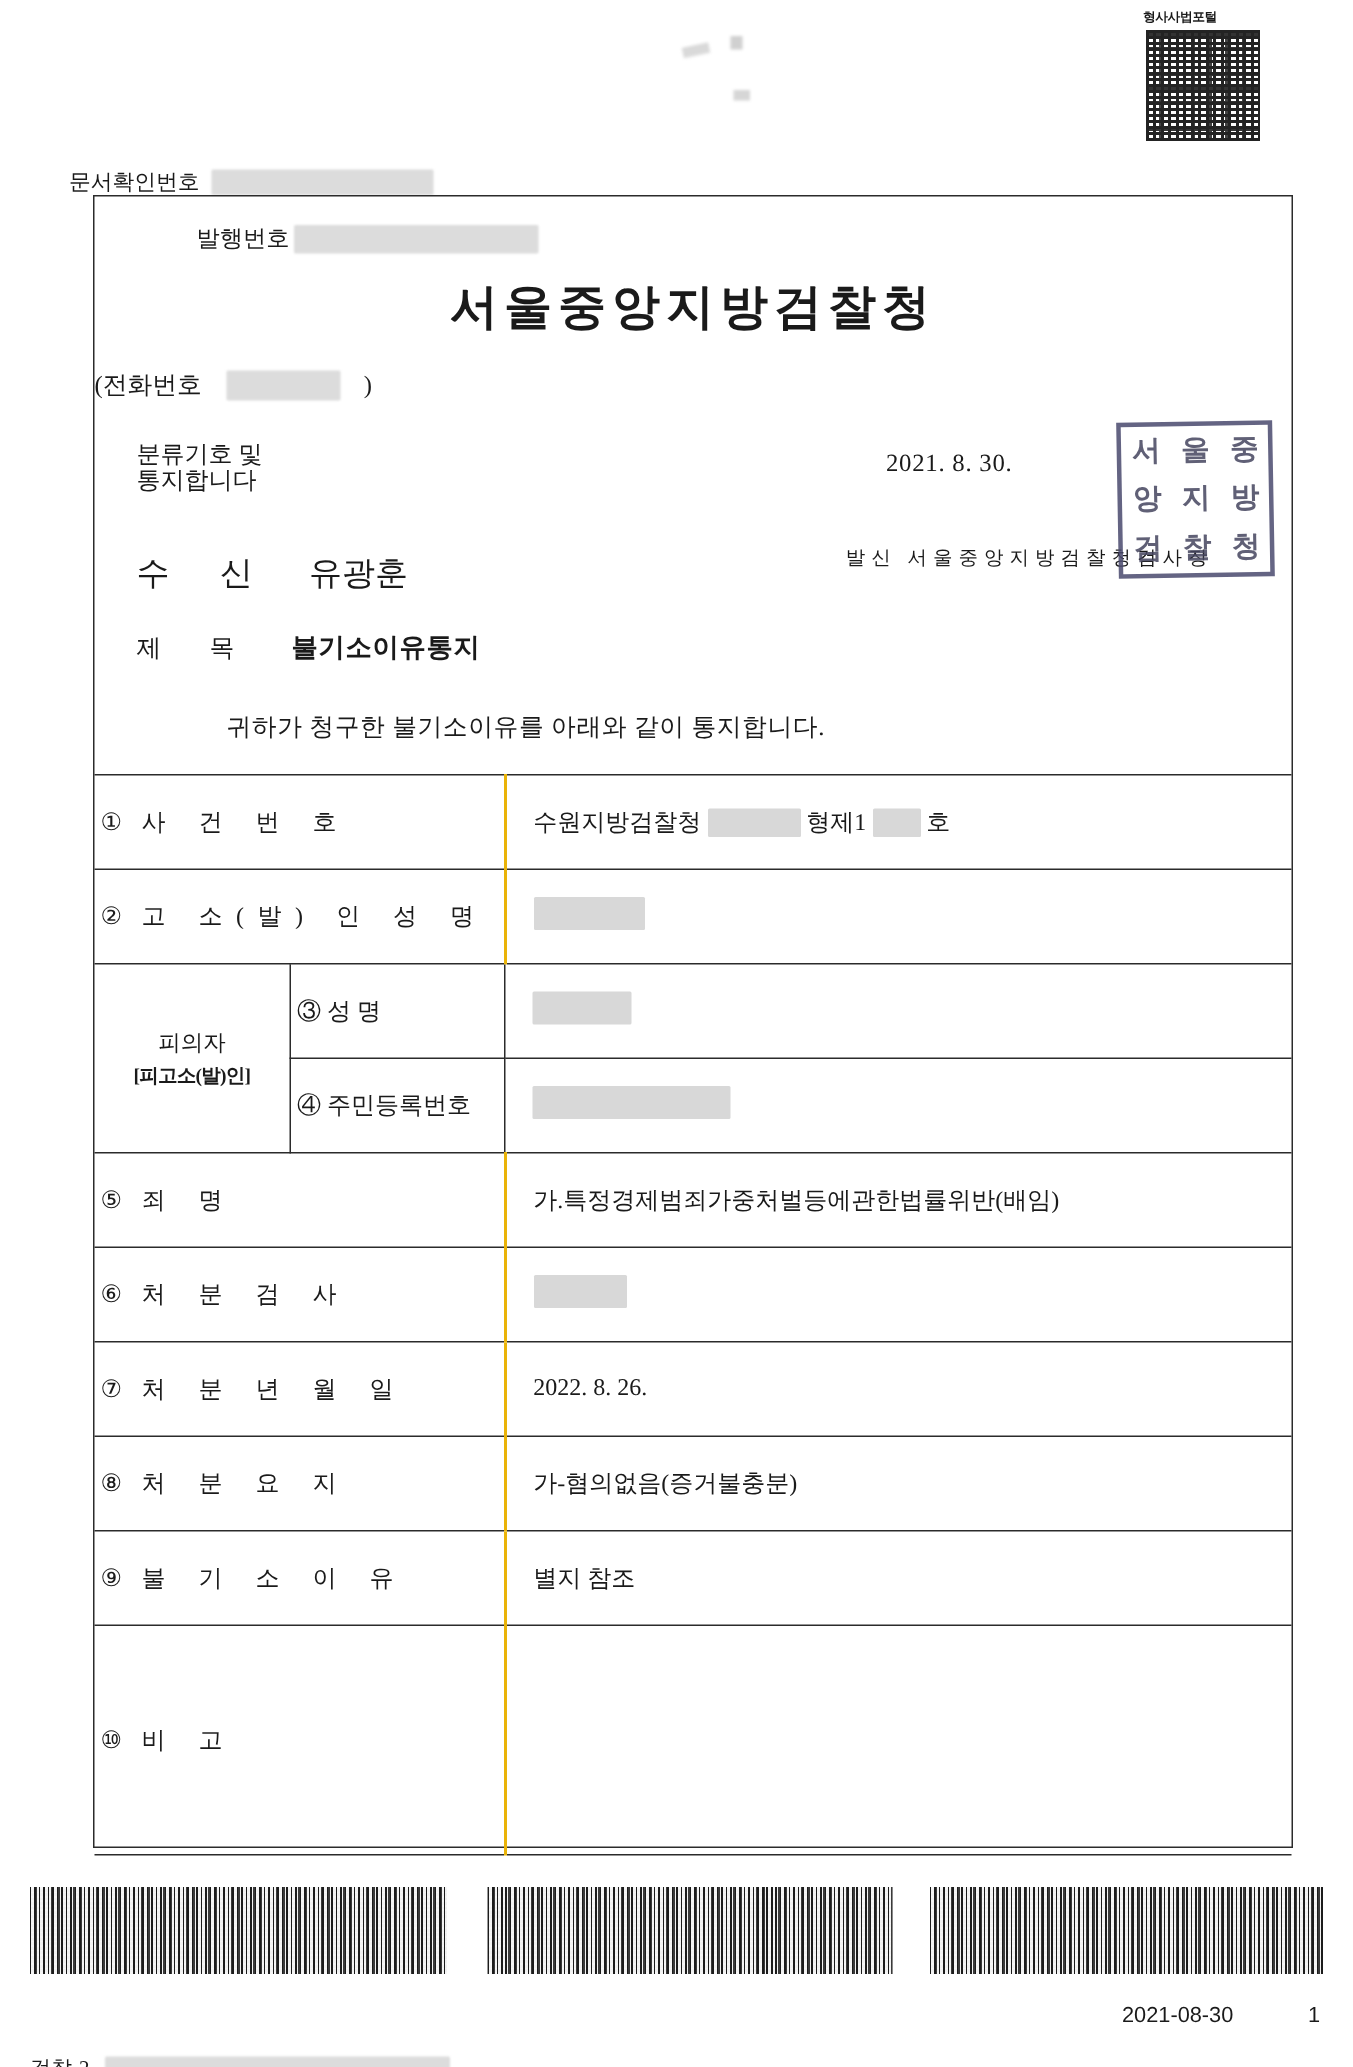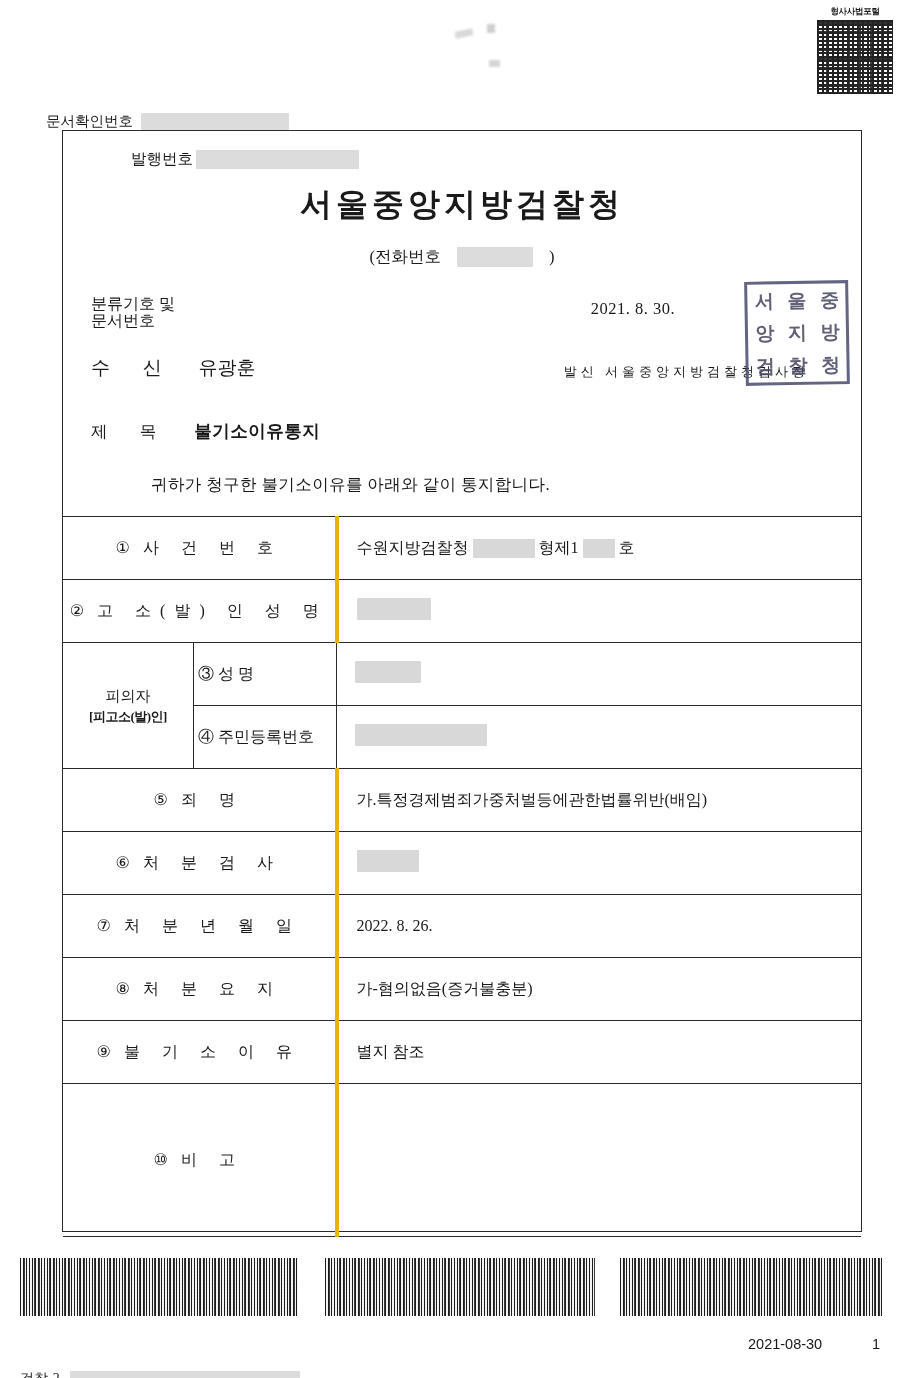--- a/index.html
+++ b/index.html
@@ -13,23 +13,22 @@
     position: relative;
     font-family: "Liberation Serif", "DejaVu Serif", serif;
     color: #1a1a1a;
     overflow: hidden;
   }
 
   
   .portal-qr {
     position: absolute;
     top: 6px;
-    left: 815px;
+    left: 762px;
     width: 80px;
-    text-align: center;
   }
   .portal-qr .portal-label {
     font-size: 8.5px;
     font-family: "Liberation Sans", sans-serif;
     letter-spacing: -0.3px;
     margin-bottom: 2px;
     font-weight: bold;
   }
   .qr-box {
     width: 76px;
@@ -118,21 +117,21 @@
   }
 
   .phone-line {
     position: absolute;
     left: 0;
     right: 0;
     top: 115px;
     text-align: center;
     font-size: 16.5px;
     display: flex;
-    justify-content: center;
+    justify-content: flex-start;
     align-items: center;
     gap: 6px;
   }
 
   .classify {
     position: absolute;
     left: 28px;
     top: 163px;
     font-size: 16px;
     line-height: 1.25;
@@ -143,22 +142,22 @@
     position: absolute;
     right: 186px;
     top: 168px;
     font-size: 16.5px;
     letter-spacing: 0.5px;
   }
 
   .recipient {
     position: absolute;
     left: 28px;
-    top: 224px;
-    font-size: 19px;
+    top: 236px;
+    font-size: 22px;
   }
   .recipient .lbl { letter-spacing: 14px; }
   .recipient .val { margin-left: 18px; }
 
   .sender {
     position: absolute;
     right: 52px;
     top: 232px;
     font-size: 13px;
     letter-spacing: 4px;
@@ -223,22 +222,21 @@
   }
   .tbl td {
     border: 1px solid #2b2b2b;
     border-left: none;
     border-right: none;
     padding: 1px;
     vertical-align: middle;
   }
   .tbl .lab {
     width: 262px;
-    border-right: 4px solid #eab308;
-    text-align: center;
+    border-right: 2px solid #eab308;
     padding: 0 4px;
     height: 60px;
   }
   .tbl .lab .spread {
     display: inline-block;
     letter-spacing: 9px;
     text-indent: 9px;
   }
   .tbl .val {
     padding-left: 18px;
@@ -332,21 +330,21 @@
   <div class="office-title">서울중앙지방검찰청</div>
 
   <div class="phone-line">
     <span>(전화번호</span>
     <span class="redact soft" style="width:76px;height:20px;margin:0 10px;"></span>
     <span>)</span>
   </div>
 
   <div class="classify">
     <div class="l1">분류기호 및</div>
-    <div class="l2">문서번호</div>
+    <div class="l2">통지합니다</div>
   </div>
 
   <div class="date-line">2021. 8. 30.</div>
 
   <div class="recipient">
     <span class="lbl">수  신</span>
     <span class="val">유광훈</span>
   </div>
 
   <div class="sender">발신 서울중앙지방검찰청검사장</div>

